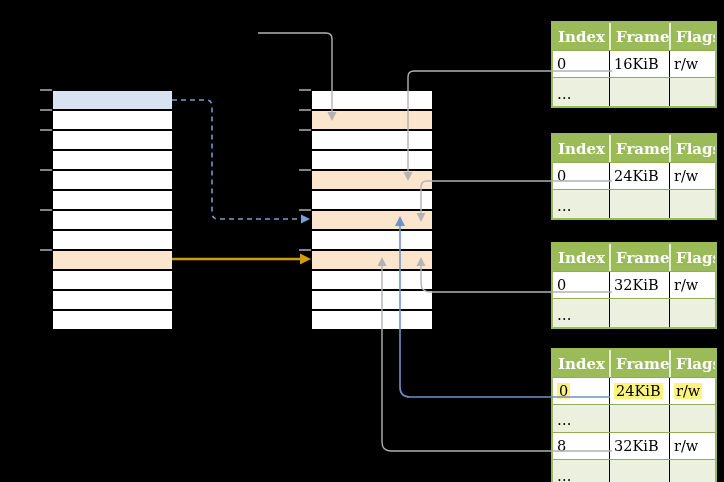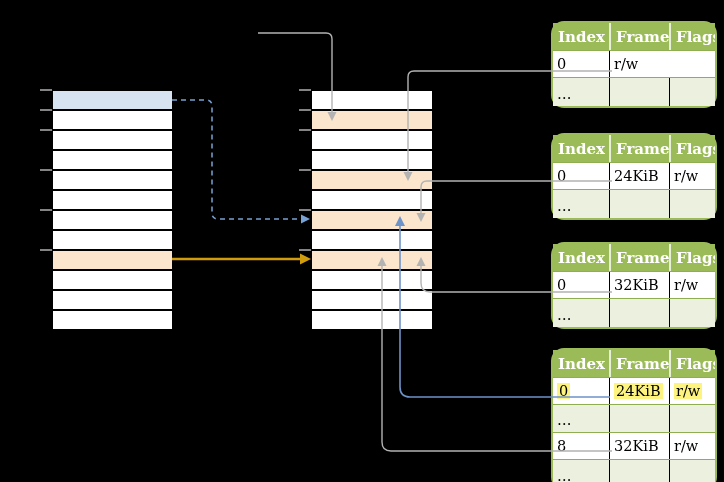--- a/index.html
+++ b/index.html
@@ -4,21 +4,21 @@
 <style>
   html,body{margin:0;padding:0;background:#000;}
   #canvas{position:relative;width:724px;height:482px;overflow:hidden;
           background:#000;font-family:"DejaVu Serif",serif;}
   #size-label{position:absolute;left:183px;top:21px;width:120px;height:17px;
               box-sizing:border-box;display:flex;align-items:center;justify-content:center;
               font-size:13px;color:#000;}
   .memcol{position:absolute;}
   .memrow{position:absolute;left:0;width:100%;}
   .tick{position:absolute;width:12px;height:2px;}
-  .ptable{position:absolute;box-sizing:border-box;border-radius:13px;}
+  .ptable{position:absolute;box-sizing:border-box;}
   .trow{display:flex;box-sizing:border-box;}
   .tcell{box-sizing:border-box;display:flex;align-items:center;padding-left:4px;
          font-size:14.5px;color:#000;overflow:hidden;}
   .hcell{box-sizing:border-box;display:flex;align-items:center;padding-left:5px;
          font-weight:bold;font-size:15px;color:#fff;overflow:hidden;}
   svg{position:absolute;left:0;top:0;pointer-events:none;}
 </style>
 </head>
 <body>
 
@@ -72,20 +72,23 @@
           <span>Frame</span>
         </div>
         <div class="hcell" style="width: 46px; border-left: 2px solid rgb(232, 239, 216);">
           <span>Flags</span>
         </div>
       </div>
       <div class="trow" style="height: 27px; background: rgb(255, 255, 255); border-top: 1px solid rgb(143, 174, 82);">
         <div class="tcell" style="width: 56px;">
           <span>0</span>
         </div>
+        <div class="tcell" style="width: 60px; border-left: 1px solid rgb(0, 0, 0);">
+          <span>16KiB</span>
+        </div>
         <div class="tcell" style="width: 46px; border-left: 1px solid rgb(0, 0, 0);">
           <span>r/w</span>
         </div>
       </div>
       <div class="trow" style="height: 29px; background: rgb(235, 241, 222); border-top: 1px solid rgb(143, 174, 82);">
         <div class="tcell" style="width: 56px; align-items: flex-end; padding-bottom: 4px;">
           <span>…</span>
         </div>
         <div class="tcell" style="width: 60px; border-left: 1px solid rgb(0, 0, 0); align-items: flex-end; padding-bottom: 4px;"></div>
         <div class="tcell" style="width: 46px; border-left: 1px solid rgb(0, 0, 0); align-items: flex-end; padding-bottom: 4px;"></div>

